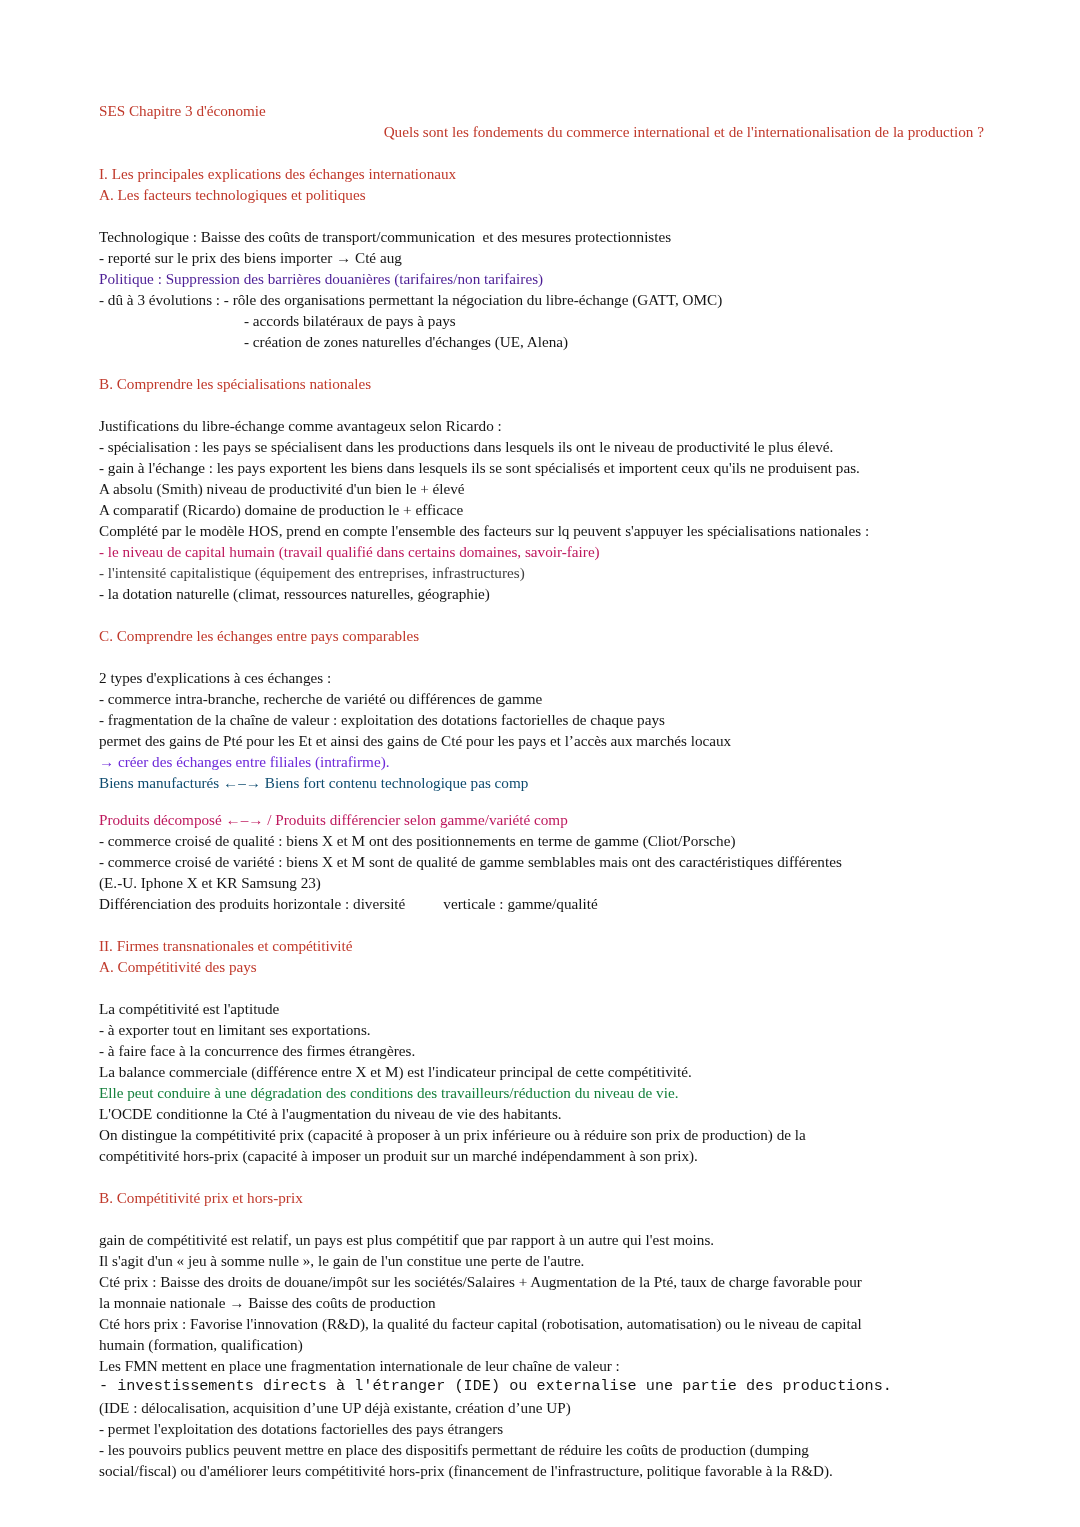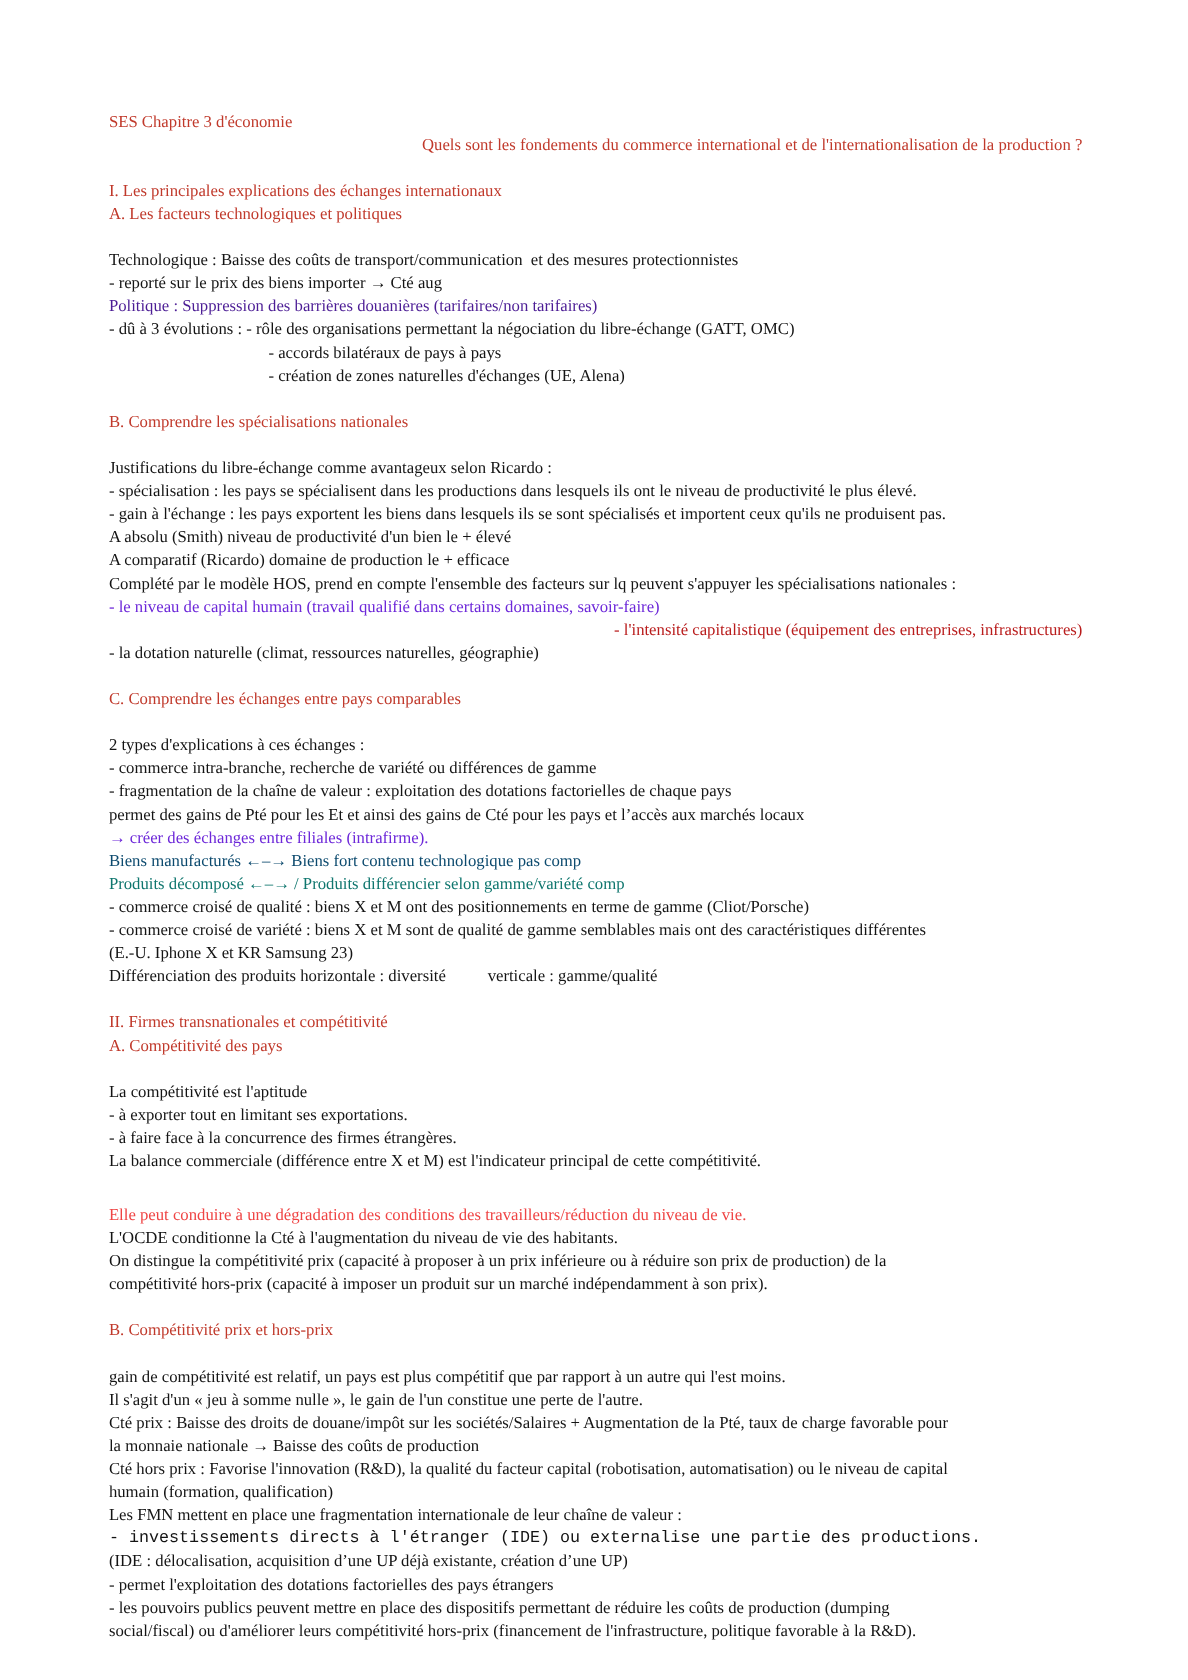--- a/index.html
+++ b/index.html
@@ -72,54 +72,54 @@
     <div class="line heading" style="color: rgb(192, 57, 43);">B. Comprendre les spécialisations nationales</div>
 
     <div class="spacer"></div>
 
     <div class="line body-line" style="color: rgb(20, 20, 20);">Justifications du libre-échange comme avantageux selon Ricardo :</div>
     <div class="line body-line" style="color: rgb(20, 20, 20);">- spécialisation : les pays se spécialisent dans les productions dans lesquels ils ont le niveau de productivité le plus élevé.</div>
     <div class="line body-line" style="color: rgb(20, 20, 20);">- gain à l'échange : les pays exportent les biens dans lesquels ils se sont spécialisés et importent ceux qu'ils ne produisent pas.</div>
     <div class="line body-line" style="color: rgb(20, 20, 20);">A absolu (Smith) niveau de productivité d'un bien le + élevé</div>
     <div class="line body-line" style="color: rgb(20, 20, 20);">A comparatif (Ricardo) domaine de production le + efficace</div>
     <div class="line body-line" style="color: rgb(20, 20, 20);">Complété par le modèle HOS, prend en compte l'ensemble des facteurs sur lq peuvent s'appuyer les spécialisations nationales :</div>
-    <div class="line body-line" style="color: #6d28d9;">- le niveau de capital humain (travail qualifié dans certains domaines, savoir-faire)</div>
-    <div class="line body-line" style="color: #b91c1c; text-align: right;">- l'intensité capitalistique (équipement des entreprises, infrastructures)</div>
+    <div class="line body-line" style="color: #be185d;">- le niveau de capital humain (travail qualifié dans certains domaines, savoir-faire)</div>
+    <div class="line body-line" style="color: #404040;">- l'intensité capitalistique (équipement des entreprises, infrastructures)</div>
     <div class="line body-line" style="color: rgb(20, 20, 20);">- la dotation naturelle (climat, ressources naturelles, géographie)</div>
 
     <div class="spacer"></div>
 
     <div class="line heading" style="color: rgb(192, 57, 43);">C. Comprendre les échanges entre pays comparables</div>
 
     <div class="spacer"></div>
 
     <div class="line body-line" style="color: rgb(20, 20, 20);">2 types d'explications à ces échanges :</div>
     <div class="line body-line" style="color: rgb(20, 20, 20);">- commerce intra-branche, recherche de variété ou différences de gamme</div>
     <div class="line body-line" style="color: rgb(20, 20, 20);">- fragmentation de la chaîne de valeur : exploitation des dotations factorielles de chaque pays</div>
     <div class="line body-line" style="color: rgb(20, 20, 20);">permet des gains de Pté pour les Et et ainsi des gains de Cté pour les pays et l’accès aux marchés locaux</div>
     <div class="line body-line" style="color: #6d28d9;">→ créer des échanges entre filiales (intrafirme).</div>
     <div class="line body-line" style="color: #0c4a6e;">Biens manufacturés ←–→ Biens fort contenu technologique pas comp</div>
-    <div class="line body-line" style="color: #0f766e;">Produits décomposé ←–→ / Produits différencier selon gamme/variété comp</div>
+    <div class="line body-line" style="color: #be185d; margin-top: 16px;">Produits décomposé ←–→ / Produits différencier selon gamme/variété comp</div>
     <div class="line body-line" style="color: rgb(20, 20, 20);">- commerce croisé de qualité : biens X et M ont des positionnements en terme de gamme (Cliot/Porsche)</div>
     <div class="line body-line" style="color: rgb(20, 20, 20);">- commerce croisé de variété : biens X et M sont de qualité de gamme semblables mais ont des caractéristiques différentes</div>
     <div class="line body-line" style="color: rgb(20, 20, 20);">(E.-U. Iphone X et KR Samsung 23)</div>
     <div class="line body-line" style="color: rgb(20, 20, 20);">Différenciation des produits horizontale : diversité          verticale : gamme/qualité</div>
 
     <div class="spacer"></div>
 
     <div class="line heading" style="color: rgb(192, 57, 43);">II. Firmes transnationales et compétitivité</div>
     <div class="line heading" style="color: rgb(192, 57, 43);">A. Compétitivité des pays</div>
 
     <div class="spacer"></div>
 
     <div class="line body-line" style="color: rgb(20, 20, 20);">La compétitivité est l'aptitude</div>
     <div class="line body-line" style="color: rgb(20, 20, 20);">- à exporter tout en limitant ses exportations.</div>
     <div class="line body-line" style="color: rgb(20, 20, 20);">- à faire face à la concurrence des firmes étrangères.</div>
     <div class="line body-line" style="color: rgb(20, 20, 20);">La balance commerciale (différence entre X et M) est l'indicateur principal de cette compétitivité.</div>
-    <div class="line body-line" style="color: #ef4444; margin-top: 28px;">Elle peut conduire à une dégradation des conditions des travailleurs/réduction du niveau de vie.</div>
+    <div class="line body-line" style="color: #15803d;">Elle peut conduire à une dégradation des conditions des travailleurs/réduction du niveau de vie.</div>
     <div class="line body-line" style="color: rgb(20, 20, 20);">L'OCDE conditionne la Cté à l'augmentation du niveau de vie des habitants.</div>
     <div class="line body-line" style="color: rgb(20, 20, 20);">On distingue la compétitivité prix (capacité à proposer à un prix inférieure ou à réduire son prix de production) de la</div>
     <div class="line body-line" style="color: rgb(20, 20, 20);">compétitivité hors-prix (capacité à imposer un produit sur un marché indépendamment à son prix).</div>
 
     <div class="spacer"></div>
 
     <div class="line heading" style="color: rgb(192, 57, 43);">B. Compétitivité prix et hors-prix</div>
 
     <div class="spacer"></div>
 

